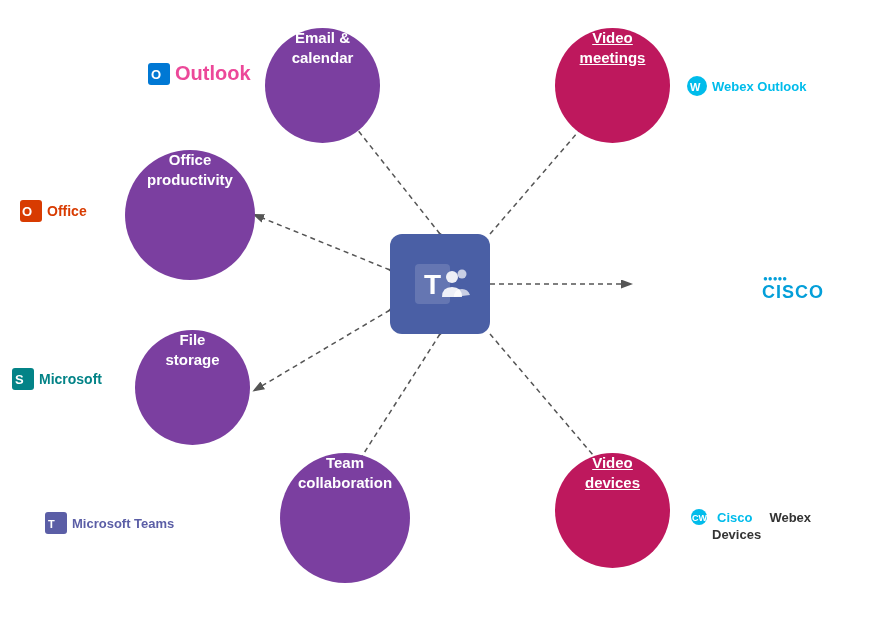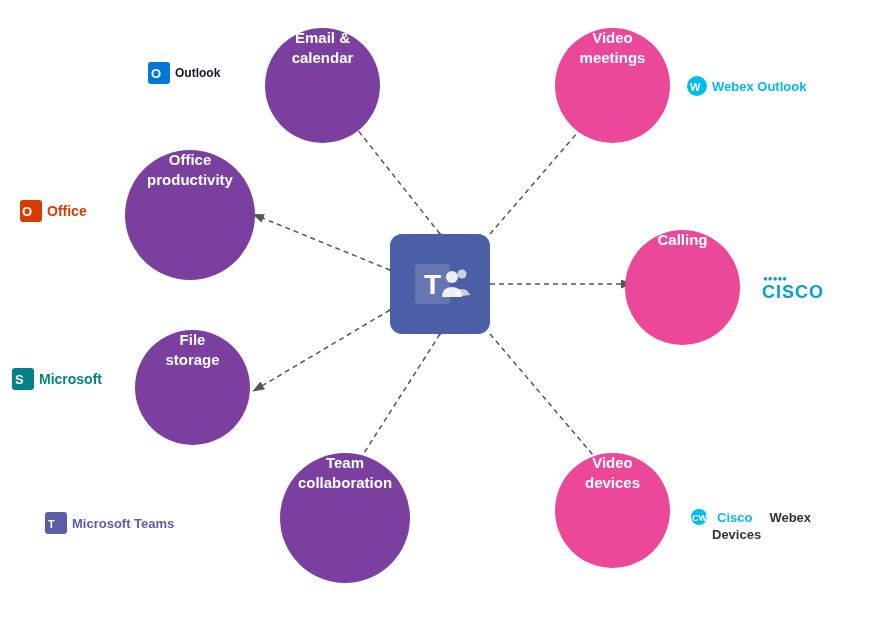--- a/index.html
+++ b/index.html
@@ -39,21 +39,22 @@
       text-align: center;
       color: white;
       font-size: 15px;
       font-weight: 600;
       line-height: 1.3;
     }
     .circle-purple {
       background: #7b3fa0;
     }
     .circle-teal {
-      background: #ec4899;
+      background: #be185d;
+      text-decoration: underline;
     }
     
     .arrows-svg {
       position: absolute;
       top: 0; left: 0;
       width: 879px;
       height: 619px;
       pointer-events: none;
     }
     
@@ -124,34 +125,31 @@
   </div>
 
   <div class="circle circle-purple" style="left:135px; top:330px; width:115px; height:115px;">
     <span>File<br>storage</span>
   </div>
 
   <div class="circle circle-teal" style="left:555px; top:28px; width:115px; height:115px;">
     <span>Video<br>meetings</span>
   </div>
 
-  <div class="circle circle-teal" style="left:625px; top:230px; width:115px; height:115px;">
-    <span>Calling</span>
-  </div>
 
   <div class="circle circle-teal" style="left:555px; top:453px; width:115px; height:115px;">
     <span>Video<br>devices</span>
   </div>
 
   <div class="brand" style="left:148px; top:62px;">
     <svg width="22" height="22" viewBox="0 0 22 22">
       <rect width="22" height="22" rx="3" fill="#0078d4"></rect>
       <text x="3" y="16" font-size="13" font-weight="900" fill="white" font-family="Arial">O</text>
     </svg>
-    <span style="color:#0f172a; font-size:12px; font-weight:600;">Outlook</span>
+    <span style="color:#ec4899; font-size:20px; font-weight:600;">Outlook</span>
   </div>
 
   <div class="brand" style="left:20px; top:200px;">
     <svg width="22" height="22" viewBox="0 0 22 22">
       <rect width="22" height="22" rx="3" fill="#d83b01"></rect>
       <text x="2" y="16" font-size="13" font-weight="900" fill="white" font-family="Arial">O</text>
     </svg>
     <span style="color:#d83b01; font-size:14px; font-weight:600;">Office</span>
   </div>
 

